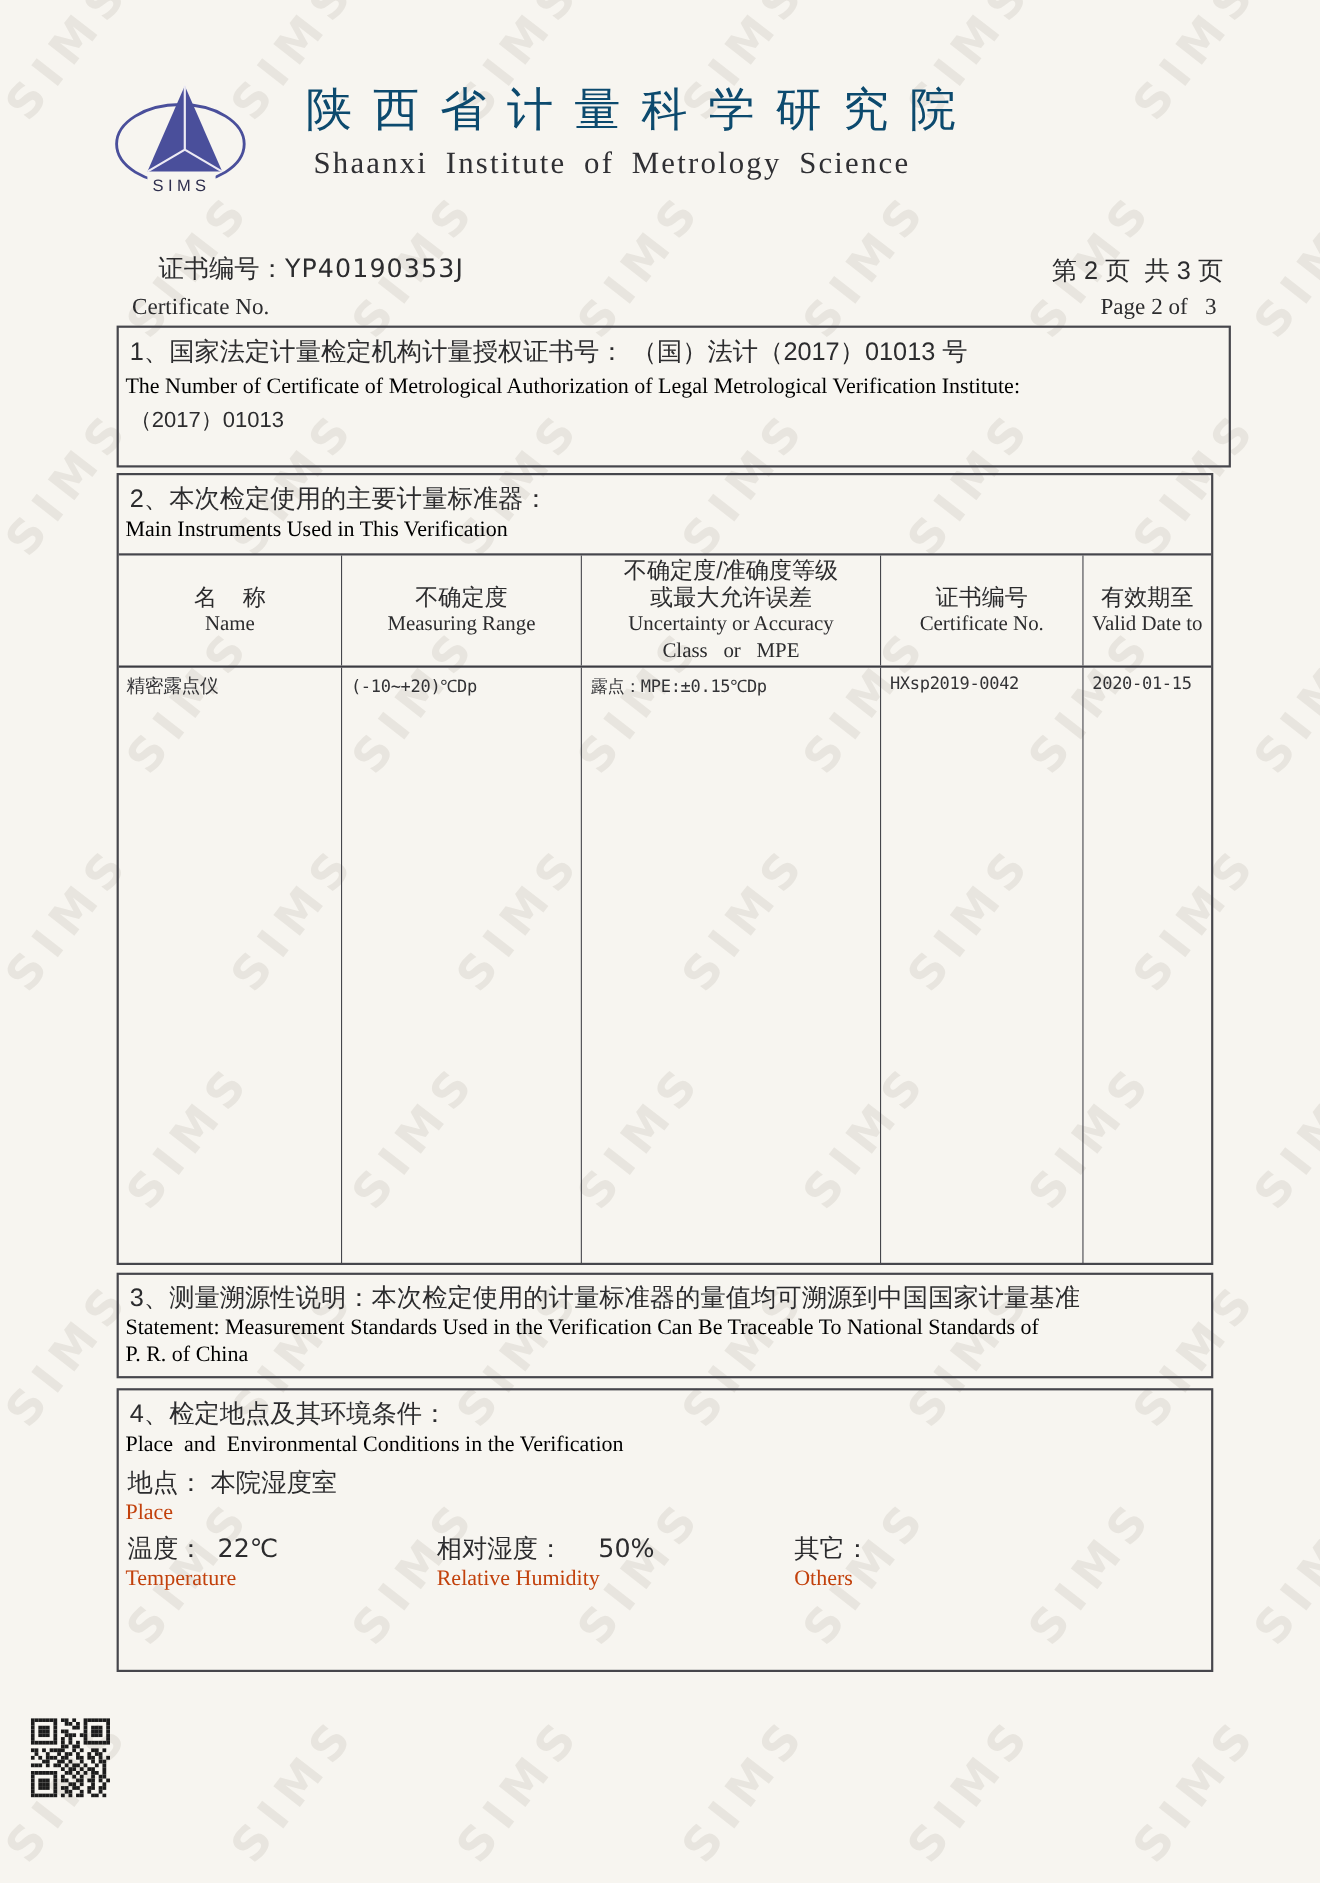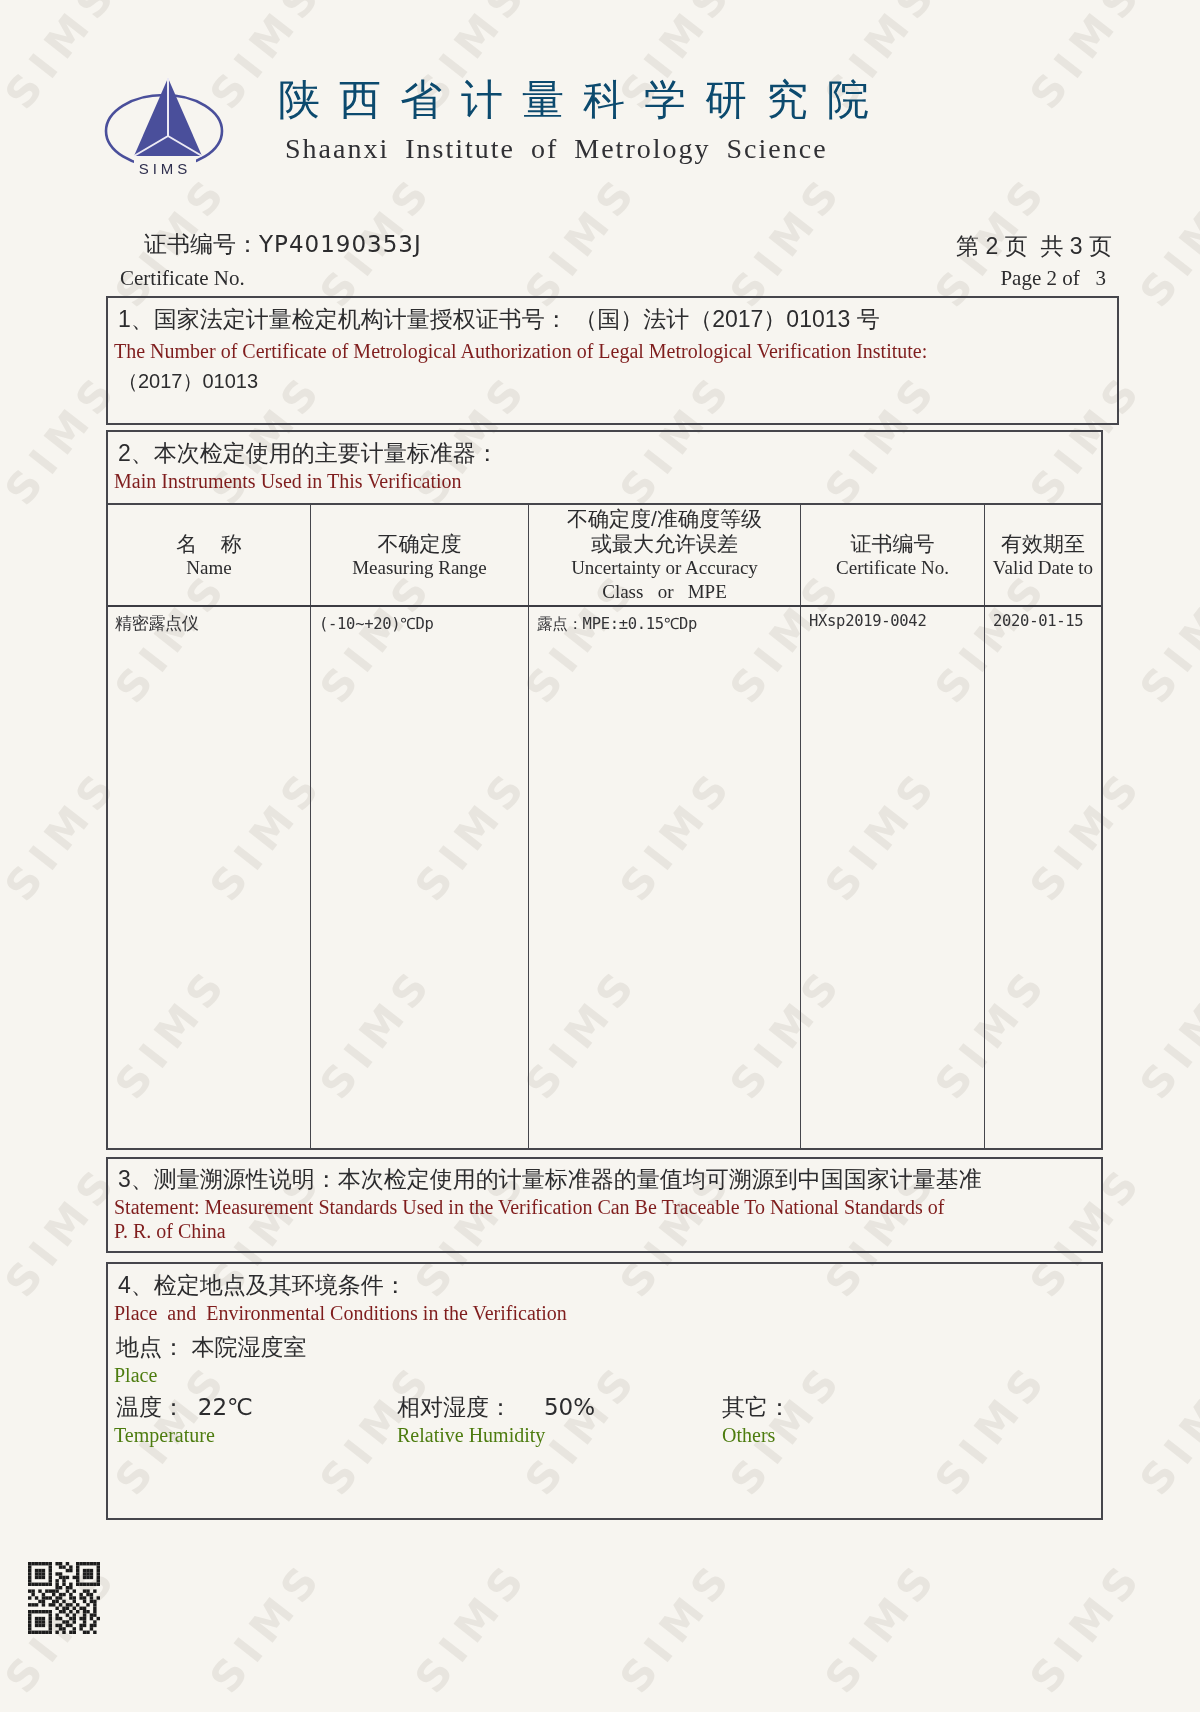--- a/index.html
+++ b/index.html
@@ -30,37 +30,37 @@
   .cert-en{position:absolute;left:120px;top:266px;font-family:"Liberation Serif",serif;font-size:21px;}
   .page-zh{position:absolute;right:88px;top:231px;font-size:23px;font-weight:500;white-space:pre;}
   .page-en{position:absolute;right:94px;top:266px;font-family:"Liberation Serif",serif;font-size:21px;white-space:pre;text-align:right;}
   
   .box{position:absolute;left:106px;width:993px;border:2px solid #46464c;background:transparent;}
   .box-s1{top:296px;height:125px;padding-left:16px;}
   .box-s2{top:430px;height:716px;}
   .box-s3{top:1157px;height:92px;}
   .box-s4{top:1262px;height:254px;}
   .zh-line{position:absolute;left:10px;font-size:23px;font-weight:500;white-space:pre;}
-  .en-line{position:absolute;left:6px;font-family:"Liberation Serif",serif;font-size:20px;white-space:pre;color:#7f1d1d;}
+  .en-line{position:absolute;left:6px;font-family:"Liberation Serif",serif;font-size:20px;white-space:pre;color:#000000;}
   
   .itable{position:absolute;left:0;top:71px;width:993px;border-top:2px solid #46464c;}
   .trow{display:grid;grid-template-columns:203px 218px 272px 184px 116px;}
   .thead{height:100px;border-bottom:2px solid #3c3c42;}
   .tbody{height:543px;}
   .cell{border-right:1.6px solid #46464c;overflow:visible;}
   .cell:last-child{border-right:none;}
   .hcell{display:flex;flex-direction:column;align-items:center;justify-content:center;text-align:center;}
   .h-zh{font-size:21px;font-weight:500;white-space:pre;line-height:25px;}
   .h-en{font-family:"Liberation Serif",serif;font-size:19px;line-height:24px;white-space:pre;}
   .bcell{padding-top:5px;font-family:"DejaVu Sans Mono",monospace;font-size:15.5px;letter-spacing:-0.3px;white-space:pre;color:#333336;}
   .bcell.c0{padding-left:7px;font-size:17px;}
   .bcell.c1,.bcell.c2,.bcell.c3,.bcell.c4{padding-left:8px;}
   
   .f-zh{position:absolute;font-size:23px;font-weight:500;white-space:pre;}
-  .f-en{position:absolute;font-family:"Liberation Serif",serif;font-size:20px;white-space:pre;color:#4d7c0f;}
+  .f-en{position:absolute;font-family:"Liberation Serif",serif;font-size:20px;white-space:pre;color:#c2410c;}
   .f-val{font-family:"DejaVu Sans",sans-serif;font-weight:400;}
   
   .qr{position:absolute;left:28px;top:1562px;width:72px;height:72px;}
 </style>
 </head>
 <body>
 
 <div class="page">
 
   <div id="wm-layer">

